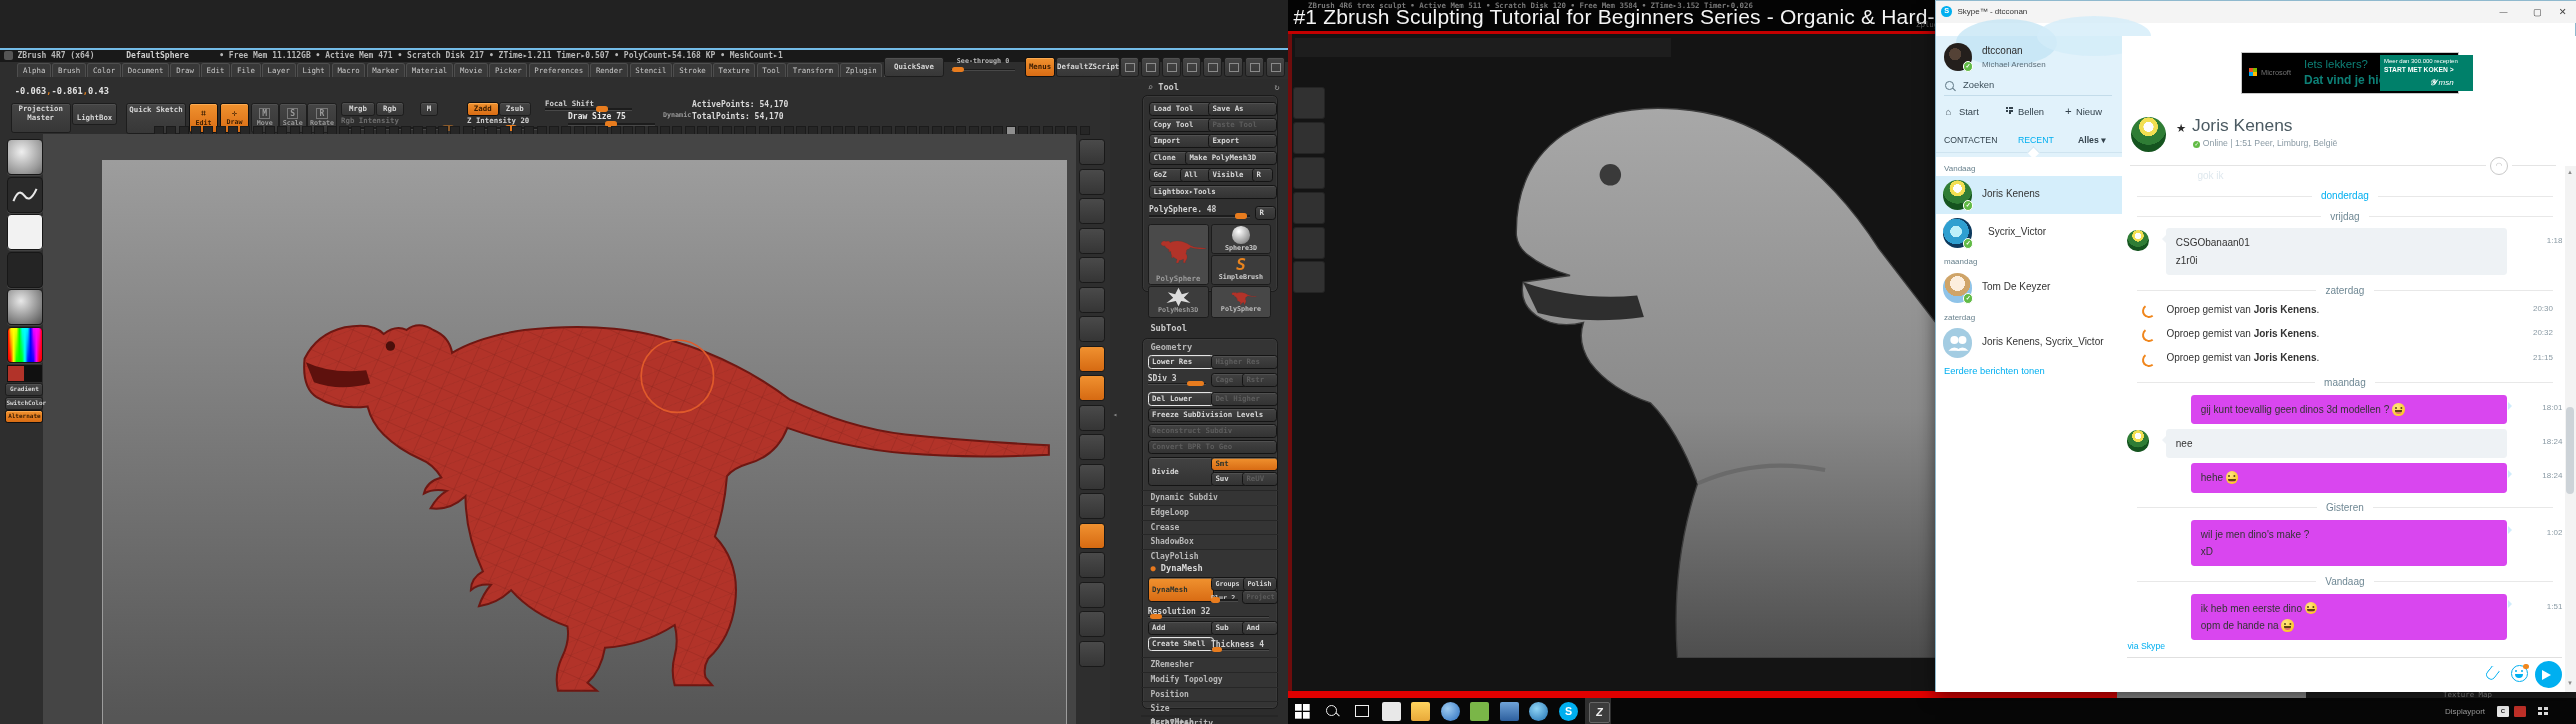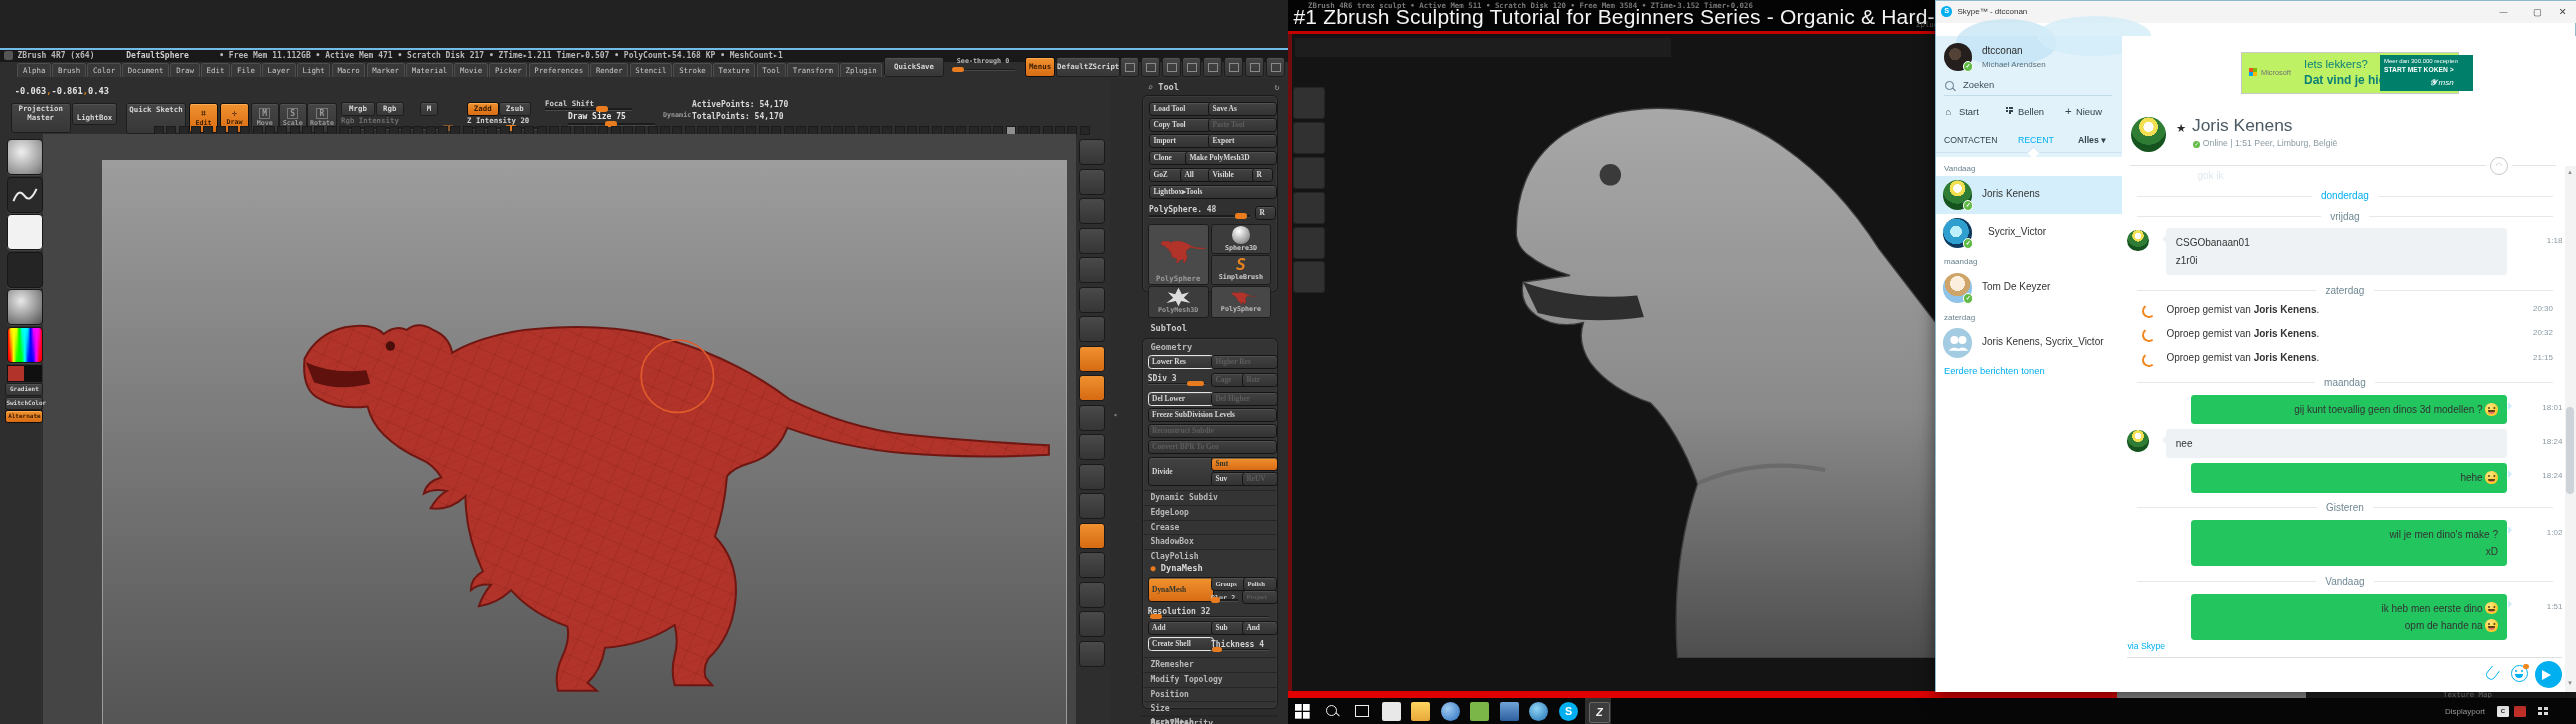--- a/index.html
+++ b/index.html
@@ -21,21 +21,21 @@
   .tick{position:absolute;top:0;width:8px;height:7.4px;background:#262626;border:0.7px solid #1b1b1b;}
   .lsh{left:6.7px;width:34px;height:34px;border-radius:4px;border:0.7px solid #171717;box-shadow:0 0.7px 0 #4a4a4a;}
   .rsh{width:24px;height:24px;border-radius:3.4px;background:linear-gradient(#4a4a4a,#353535);border:0.7px solid #191919;}
   .rsh.on{background:linear-gradient(#f09130,#d66a12);}
   
   .dead{background:#454545;}
   .doc{background:linear-gradient(#9d9d9d,#8f8f8f 18%,#565656 96%);border:0.7px solid #9c9c9c;}
   
   .pal{background:#2c2c2c;}
   .pframe{border:1.3px solid #1a1a1a;border-radius:5.4px;background:#303030;box-shadow:inset 0 0 0 0.7px #3e3e3e;}
-  .pbtn{position:absolute;background:linear-gradient(#424242,#333);border:0.7px solid #141414;border-radius:3.4px;color:#d8d8d8;font-size:7.4px;font-weight:bold;line-height:12px;padding:0 3.4px;box-shadow:inset 0 0.7px 0 #555;font-family:Liberation Serif, serif;}
+  .pbtn{position:absolute;background:linear-gradient(#424242,#333);border:0.7px solid #141414;border-radius:3.4px;color:#d8d8d8;font-size:7.4px;font-weight:bold;line-height:12px;padding:0 3.4px;box-shadow:inset 0 0.7px 0 #555;}
   .pbtn.dim{color:#5d5d5d;}
   .pbtn.sel{border-color:#e6e6e6;}
   .pbtn.on{background:linear-gradient(#f0922f,#d96c14);color:#30342c;}
   .phead{position:absolute;color:#c9c9c9;font-size:8.7px;font-weight:bold;}
   .pthumb{position:absolute;background:#3c3c3c;border:0.7px solid #1c1c1c;border-radius:2.7px;text-align:center;color:#8f8f8f;font-size:7.4px;font-weight:bold;}
   
   #m2{left:1288px;top:0;width:1288px;height:725px;background:#141414;}
   .yt-title{color:#f4f4f4;font-size:21px;letter-spacing:0.2px;white-space:nowrap;}
   
   .sk{font-family:"Liberation Sans",sans-serif;}
@@ -49,21 +49,21 @@
   .cdate-l{font-size:8px;color:#69828e;}
   .avatar{border-radius:50%;position:relative;}
   .badge{position:absolute;right:-1.3px;bottom:-1.3px;width:8.7px;height:8.7px;border-radius:50%;background:#62bb46;border:1.3px solid #fff;color:#fff;font-size:6px;line-height:8.7px;text-align:center;font-weight:bold;}
   .av-pen{background:radial-gradient(circle at 50% 28%,#fdfdfd 0 16%,#f2df52 17% 30%,#2f7d35 31% 58%,#15541f 59% 100%);}
   .av-drag{background:radial-gradient(circle at 45% 45%,#bdf0fa 0 25%,#2f9fd0 26% 55%,#0d3a5e 56% 100%);}
   .av-girl{background:radial-gradient(circle at 50% 35%,#fceedd 0 30%,#cfa468 31% 52%,#8fc3e8 53% 100%);}
   .av-cat{background:radial-gradient(circle at 40% 40%,#544236 0 25%,#241f1c 26% 70%,#0f0d0c 71% 100%);}
   .av-group{background:#a3cce2;}
   .bub{position:relative;border-radius:3.4px;font-size:10px;color:#333;padding:6px 9.4px;line-height:17.4px;}
   .bub.in{background:#eef2f5;}
-  .bub.out{background:#22c55e;text-align:right;}
+  .bub.out{background:#d946ef;}
   .tail{position:absolute;width:0;height:0;border:4.7px solid transparent;top:6.7px;}
   .ctime{position:absolute;right:9.4px;top:6.7px;font-size:8px;color:#8a9aa4;}
   .cdiv{display:flex;align-items:center;color:#6f8894;font-size:10px;}
   .cdiv .ln{flex:1;height:0.7px;background:#e8e8e8;margin:0 9.4px;}
   .emo{display:inline-block;width:12.7px;height:12.7px;border-radius:50%;background:radial-gradient(circle at 35% 30%,#ffe782,#fbbd08);vertical-align:-2.7px;margin-left:2.7px;position:relative;}
   .emo:before{content:"";position:absolute;left:2.7px;top:4px;width:2px;height:2px;border-radius:50%;background:#5b4312;box-shadow:5.4px 0 0 #5b4312;}
   .emo:after{content:"";position:absolute;left:2.7px;top:7.4px;width:7.4px;height:3.4px;border-radius:0 0 6px 6px;background:linear-gradient(#5b4312 50%,#e4716d 51%);}
   .phone-i{display:inline-block;width:10px;height:10px;border:2px solid transparent;border-bottom:2px solid #f0861c;border-left:2px solid #f0861c;border-radius:50%;transform:rotate(8deg);}
   .blue-cir{border-radius:50%;background:#00aff0;color:#fff;text-align:center;}
   
@@ -574,21 +574,21 @@
                 <path d="M20 34 Q29 24 38 34 Z" fill="#fff"></path>
               </svg></div>
             <div class="cname" style="position: absolute; left: 46px; top: 12px;">Joris Kenens, Sycrix_Victor</div>
           </div>
         </div>
       <div class="abs" style="left:8px;top:329px;font-size:9.4px;color:#00aff0;">Eerdere berichten tonen</div>
     </div>
 
     <div class="abs" style="left:186px;top:35px;width:454px;height:656px;background:#fff;">
 
-      <div class="abs" style="left:119px;top:16px;width:216px;height:40px;border:0.7px solid #c9c9c9;background:#bef264;">
+      <div class="abs" style="left:119px;top:16px;width:216px;height:40px;border:0.7px solid #c9c9c9;background:#000000;">
         <span class="abs" style="left:6.7px;top:14.8px;width:8.7px;height:8.7px;background:linear-gradient(#f25022,#f25022) 0 0/4px 4px no-repeat,linear-gradient(#7fba00,#7fba00) 4.7px 0/4px 4px no-repeat,linear-gradient(#00a4ef,#00a4ef) 0 4.7px/4px 4px no-repeat,linear-gradient(#ffb900,#ffb900) 4.7px 4.7px/4px 4px no-repeat;"></span>
         <span class="abs" style="left:19px;top:14.8px;font-size:7.4px;color:#737373;">Microsoft</span>
         <span class="abs" style="left:62px;top:5.4px;font-size:11.4px;color:#0d8077;">Iets lekkers?</span>
         <span class="abs" style="left:62px;top:20px;font-size:12px;font-weight:bold;color:#0d8077;">Dat vind je hier!</span>
         <span class="abs" style="left:138px;top:2px;width:93px;height:36px;background:#00806a;color:#fff;">
           <span class="abs" style="left:4px;top:2.7px;font-size:6px;">Meer dan 300.000 recepten</span>
           <span class="abs" style="left:4px;top:10.7px;font-size:6.7px;font-weight:bold;">START MET KOKEN &gt;</span>
           <span class="abs" style="left:50px;top:23px;font-size:8px;font-style:italic;"><b style="color:#fff;">𝒴</b> <span>msn</span></span>
         </span>
       </div>

